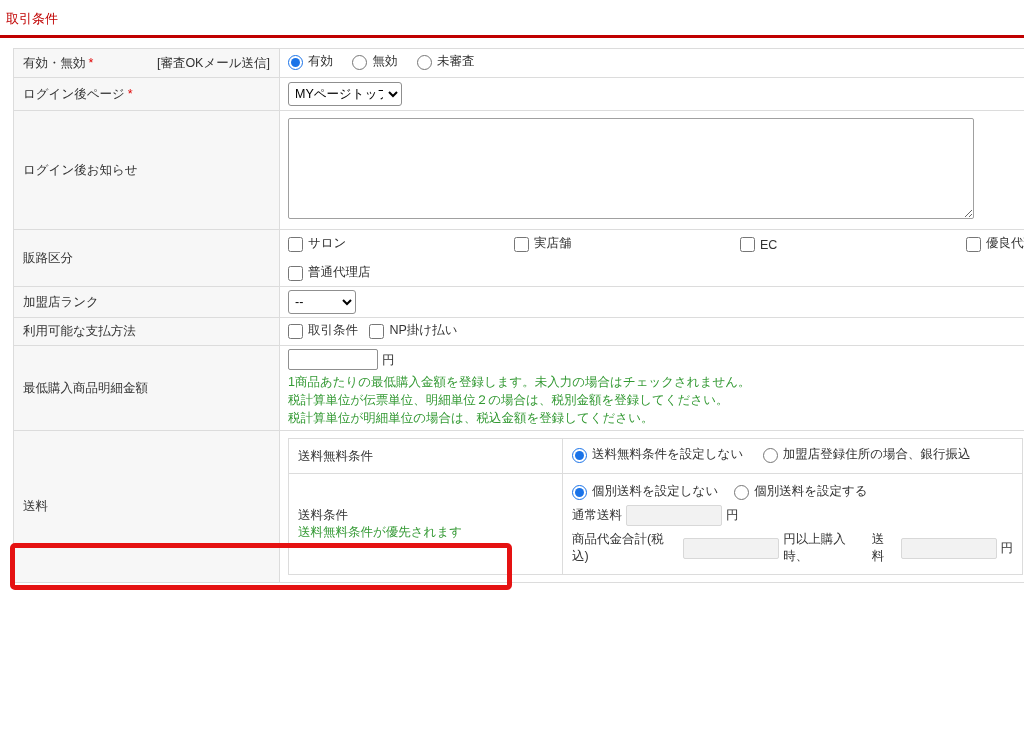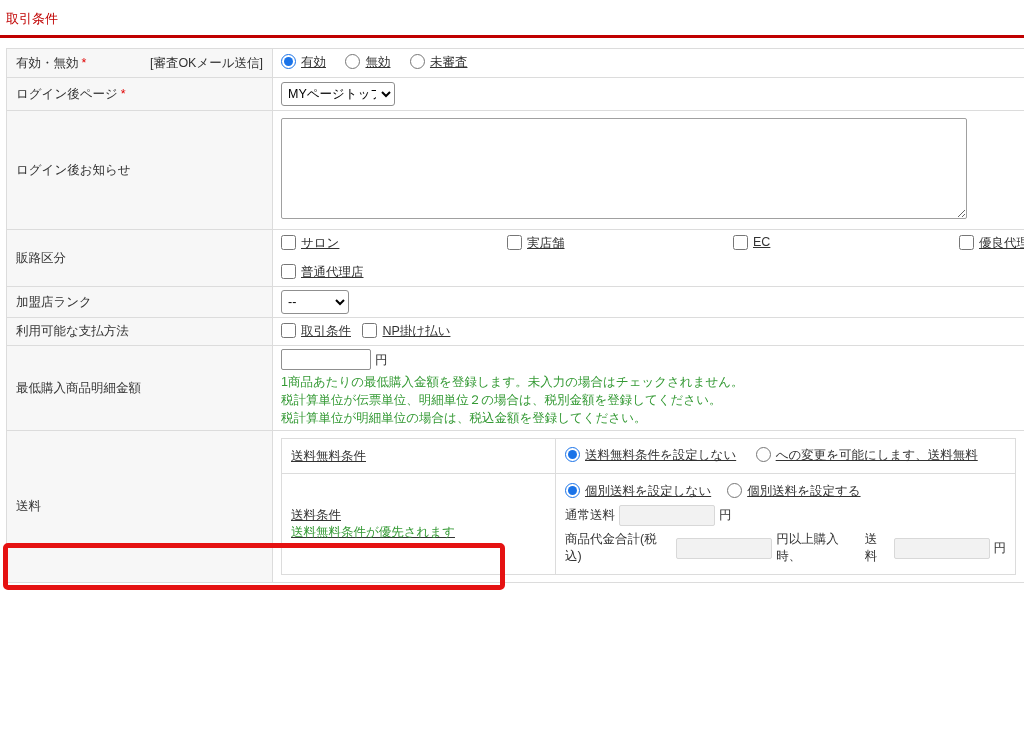--- a/index.html
+++ b/index.html
@@ -6,59 +6,59 @@
   html,body { margin:0; padding:0; }
   body {
     width: 1024px; height: 738px; overflow: hidden;
     background: #fff; color: #333;
     font-family: "Liberation Sans", sans-serif;
     font-size: 12.5px;
   }
   .page { position: relative; padding-top: 10px; }
   .title { color:#c00000; font-weight:normal; font-size:13px; margin:0 0 0 6px; }
   .redline { height:3px; background:#c00000; margin-top:7px; width:1024px; }
-  .table-wrap { position: relative; margin: 10px 0 0 6px; }
+  .table-wrap { position: relative; margin: 10px 0 0 13px; }
 
   table.main { border-collapse: collapse; width: 1019px; table-layout: fixed; }
   table.main > tbody > tr > th,
   table.main > tbody > tr > td { border:1px solid #dcdcdc; text-align:left; vertical-align: middle; }
   table.main > tbody > tr > th {
     background:#f7f7f7; width:266px; padding:4px 9px; font-weight:normal;
   }
   table.main > tbody > tr > td { padding:3px 8px; background:#fff; }
 
   tr.r-status { height:29px; } tr.r-login { height:33px; } tr.r-notice { height:119px; }
   tr.r-channel { height:57px; } tr.r-rank { height:18px; } tr.r-base { height:33px; }
   tr.r-deliv { height:28px; } tr.r-pay { height:28px; } tr.r-min { height:75px; }
   tr.r-ship { height:131px; } tr.r-calcsel { height:29px; } tr.r-calcdiv { height:27px; }
   tr.r-workflow { height:35px; }
 
   .req { color:#e00000; margin-left:3px; }
   .th-flex { display:flex; justify-content:space-between; align-items:center; }
 
-  label.opt { display:inline-flex; align-items:flex-start; margin-right:16px; white-space:nowrap; cursor:default;text-decoration:underline; }
+  label.opt { display:inline-flex; align-items:flex-end; margin-right:16px; white-space:nowrap; cursor:default; }
   input[type="radio"], input[type="checkbox"] {
     accent-color:#1a73e8; width:15px; height:15px; margin:0 5px 0 0; flex:0 0 auto;
   }
   select { font-family:inherit; font-size:12.5px; height:24px; background:#fff; border:1px solid #8f8f8f; border-radius:3px; padding:0 2px; }
   .sel-login { width:114px; } .sel-rank { width:68px; } .sel-base { width:136px; } .sel-wf { width:200px; }
 
   textarea.notice { width:686px; height:101px; margin:3px 0; border:1px solid #a0a0a0; border-radius:2px; resize:both; font-family:inherit; }
 
   .cbgrid { display:grid; grid-template-columns:226px 226px 226px 1fr; row-gap:12px; }
 
   .txt-input { width:90px; height:21px; border:1px solid #8f8f8f; border-radius:2px; font-family:inherit; }
   .dis-input { width:96px; height:21px; border:1px solid #d8d8d8; background:#f2f2f2; border-radius:2px; margin:0 4px; }
   .green { color:#339933; }
   .help-lines { margin-top:3px; line-height:1.45; }
   .unit { margin-left:4px; }
 
   table.inner { border-collapse:collapse; width:100%; margin:4px 0; }
   table.inner th, table.inner td { border:1px solid #dcdcdc; background:#fff; font-weight:normal; text-align:left; vertical-align:middle; padding:4px 9px; }
-  table.inner th { width:274px;text-decoration:underline; }
+  table.inner th { width:274px; }
   table.inner tr.ia { height:35px; }
   .stack-line { margin:5px 0; display:flex; align-items:center; flex-wrap:nowrap; }
   .mid { margin:0 2px 0 0; }
 
   .hl-box {
     position:absolute; left:-3px; bottom:-7px; width:502px; height:47px;
     border:5px solid #e51212; border-radius:5px; pointer-events:none;
   }
 </style>
 </head>
@@ -201,21 +201,21 @@
                   <th>
                     <span>送料無料条件</span>
                   </th>
                   <td>
                     <label class="opt">
                         <input type="radio" name="freeship" checked="" style="">
                         <span>送料無料条件を設定しない</span>
                       </label>
                     <label class="opt">
                         <input type="radio" name="freeship" style="">
-                        <span>への変更を可能にします、送料無料</span>
+                        <span>加盟店登録住所の場合、銀行振込</span>
                       </label>
                   </td>
                 </tr>
                 <tr>
                   <th>
                     <div>送料条件</div>
                     <div class="green">送料無料条件が優先されます</div>
                   </th>
                   <td>
                     <div class="stack-line">

